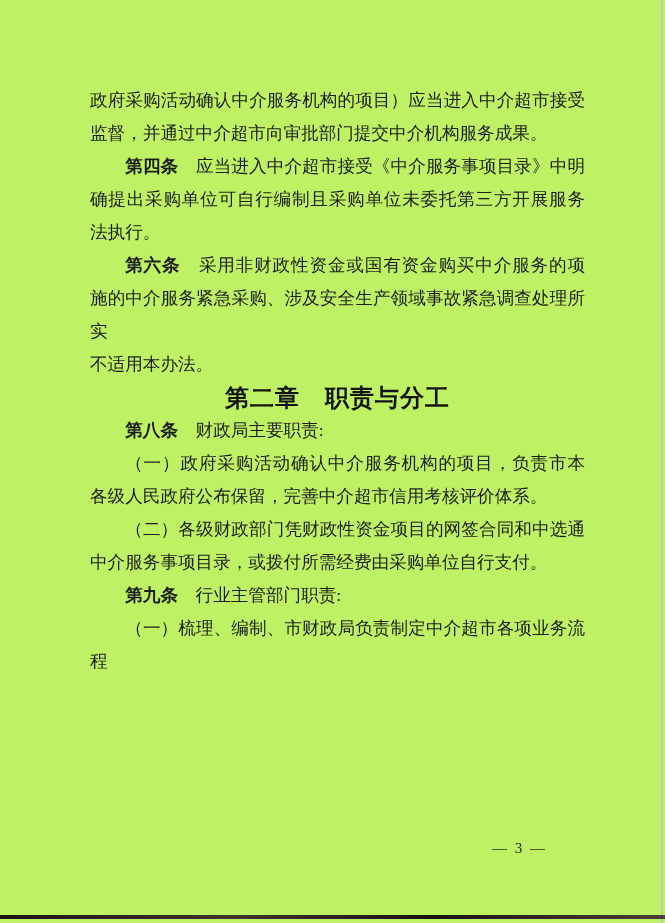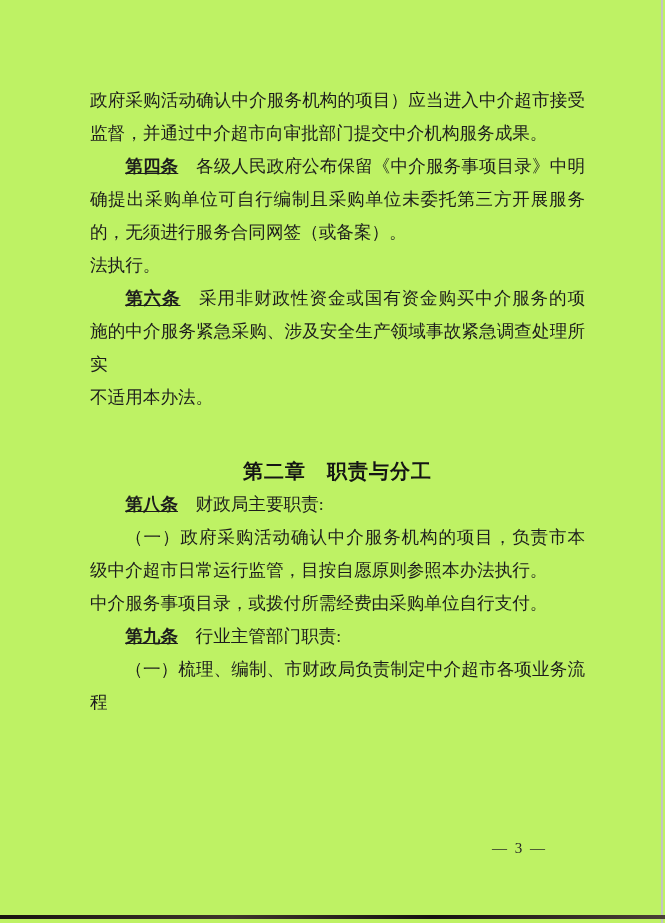--- a/index.html
+++ b/index.html
@@ -35,28 +35,26 @@
   }
   .line.indent {
     text-indent: 2em;
   }
   .line.chapter {
     text-align: center;
     text-align-last: center;
     text-indent: 0;
     font-family: "Liberation Sans", "DejaVu Sans", sans-serif;
     font-weight: bold;
-    font-size: 20px;
+    font-size: 24px;
     letter-spacing: 1px;
-    margin-top: 41px;
     color: #141414;
   }
   .bold {
     font-weight: bold;
-    text-decoration: underline;
   }
   .page-number {
     position: absolute;
     top: 840px;
     right: 118px;
     font-size: 15px;
     letter-spacing: 2px;
     color: #262626;
     font-family: "Liberation Serif", "DejaVu Serif", serif;
   }
@@ -78,31 +76,31 @@
   }
 </style>
 </head>
 <body>
 
 <div class="page">
   <div class="content">
     <div>
         <div class="line fill"><span>政府采购活动确认中介服务机构的项目）应当进入中介超市接受</span></div>
         <div class="line"><span>监督，并通过中介超市向审批部门提交中介机构服务成果。</span></div>
-        <div class="line fill indent"><span class="bold">第四条</span><span>　各级人民政府公布保留《中介服务事项目录》中明</span></div>
+        <div class="line fill indent"><span class="bold">第四条</span><span>　应当进入中介超市接受《中介服务事项目录》中明</span></div>
         <div class="line fill"><span>确提出采购单位可自行编制且采购单位未委托第三方开展服务</span></div>
-        <div class="line"><span>的，无须进行服务合同网签（或备案）。</span></div>
         <div class="line"><span>法执行。</span></div>
         <div class="line fill indent"><span class="bold">第六条</span><span>　采用非财政性资金或国有资金购买中介服务的项</span></div>
         <div class="line fill"><span>施的中介服务紧急采购、涉及安全生产领域事故紧急调查处理所实</span></div>
         <div class="line"><span>不适用本办法。</span></div>
         <div class="line chapter"><span>第二章　职责与分工</span></div>
         <div class="line indent"><span class="bold">第八条</span><span>　财政局主要职责:</span></div>
         <div class="line fill indent"><span>（一）政府采购活动确认中介服务机构的项目，负责市本</span></div>
-        <div class="line"><span>级中介超市日常运行监管，目按自愿原则参照本办法执行。</span></div>
+        <div class="line"><span>各级人民政府公布保留，完善中介超市信用考核评价体系。</span></div>
+        <div class="line fill indent"><span>（二）各级财政部门凭财政性资金项目的网签合同和中选通</span></div>
         <div class="line"><span>中介服务事项目录，或拨付所需经费由采购单位自行支付。</span></div>
         <div class="line indent"><span class="bold">第九条</span><span>　行业主管部门职责:</span></div>
         <div class="line fill indent"><span>（一）梳理、编制、市财政局负责制定中介超市各项业务流程</span></div>
       </div>
   </div>
   <div class="page-number">— 3 —</div>
   <div class="scan-right-edge"></div>
   <div class="scan-bottom-edge"></div>
 </div>
 

